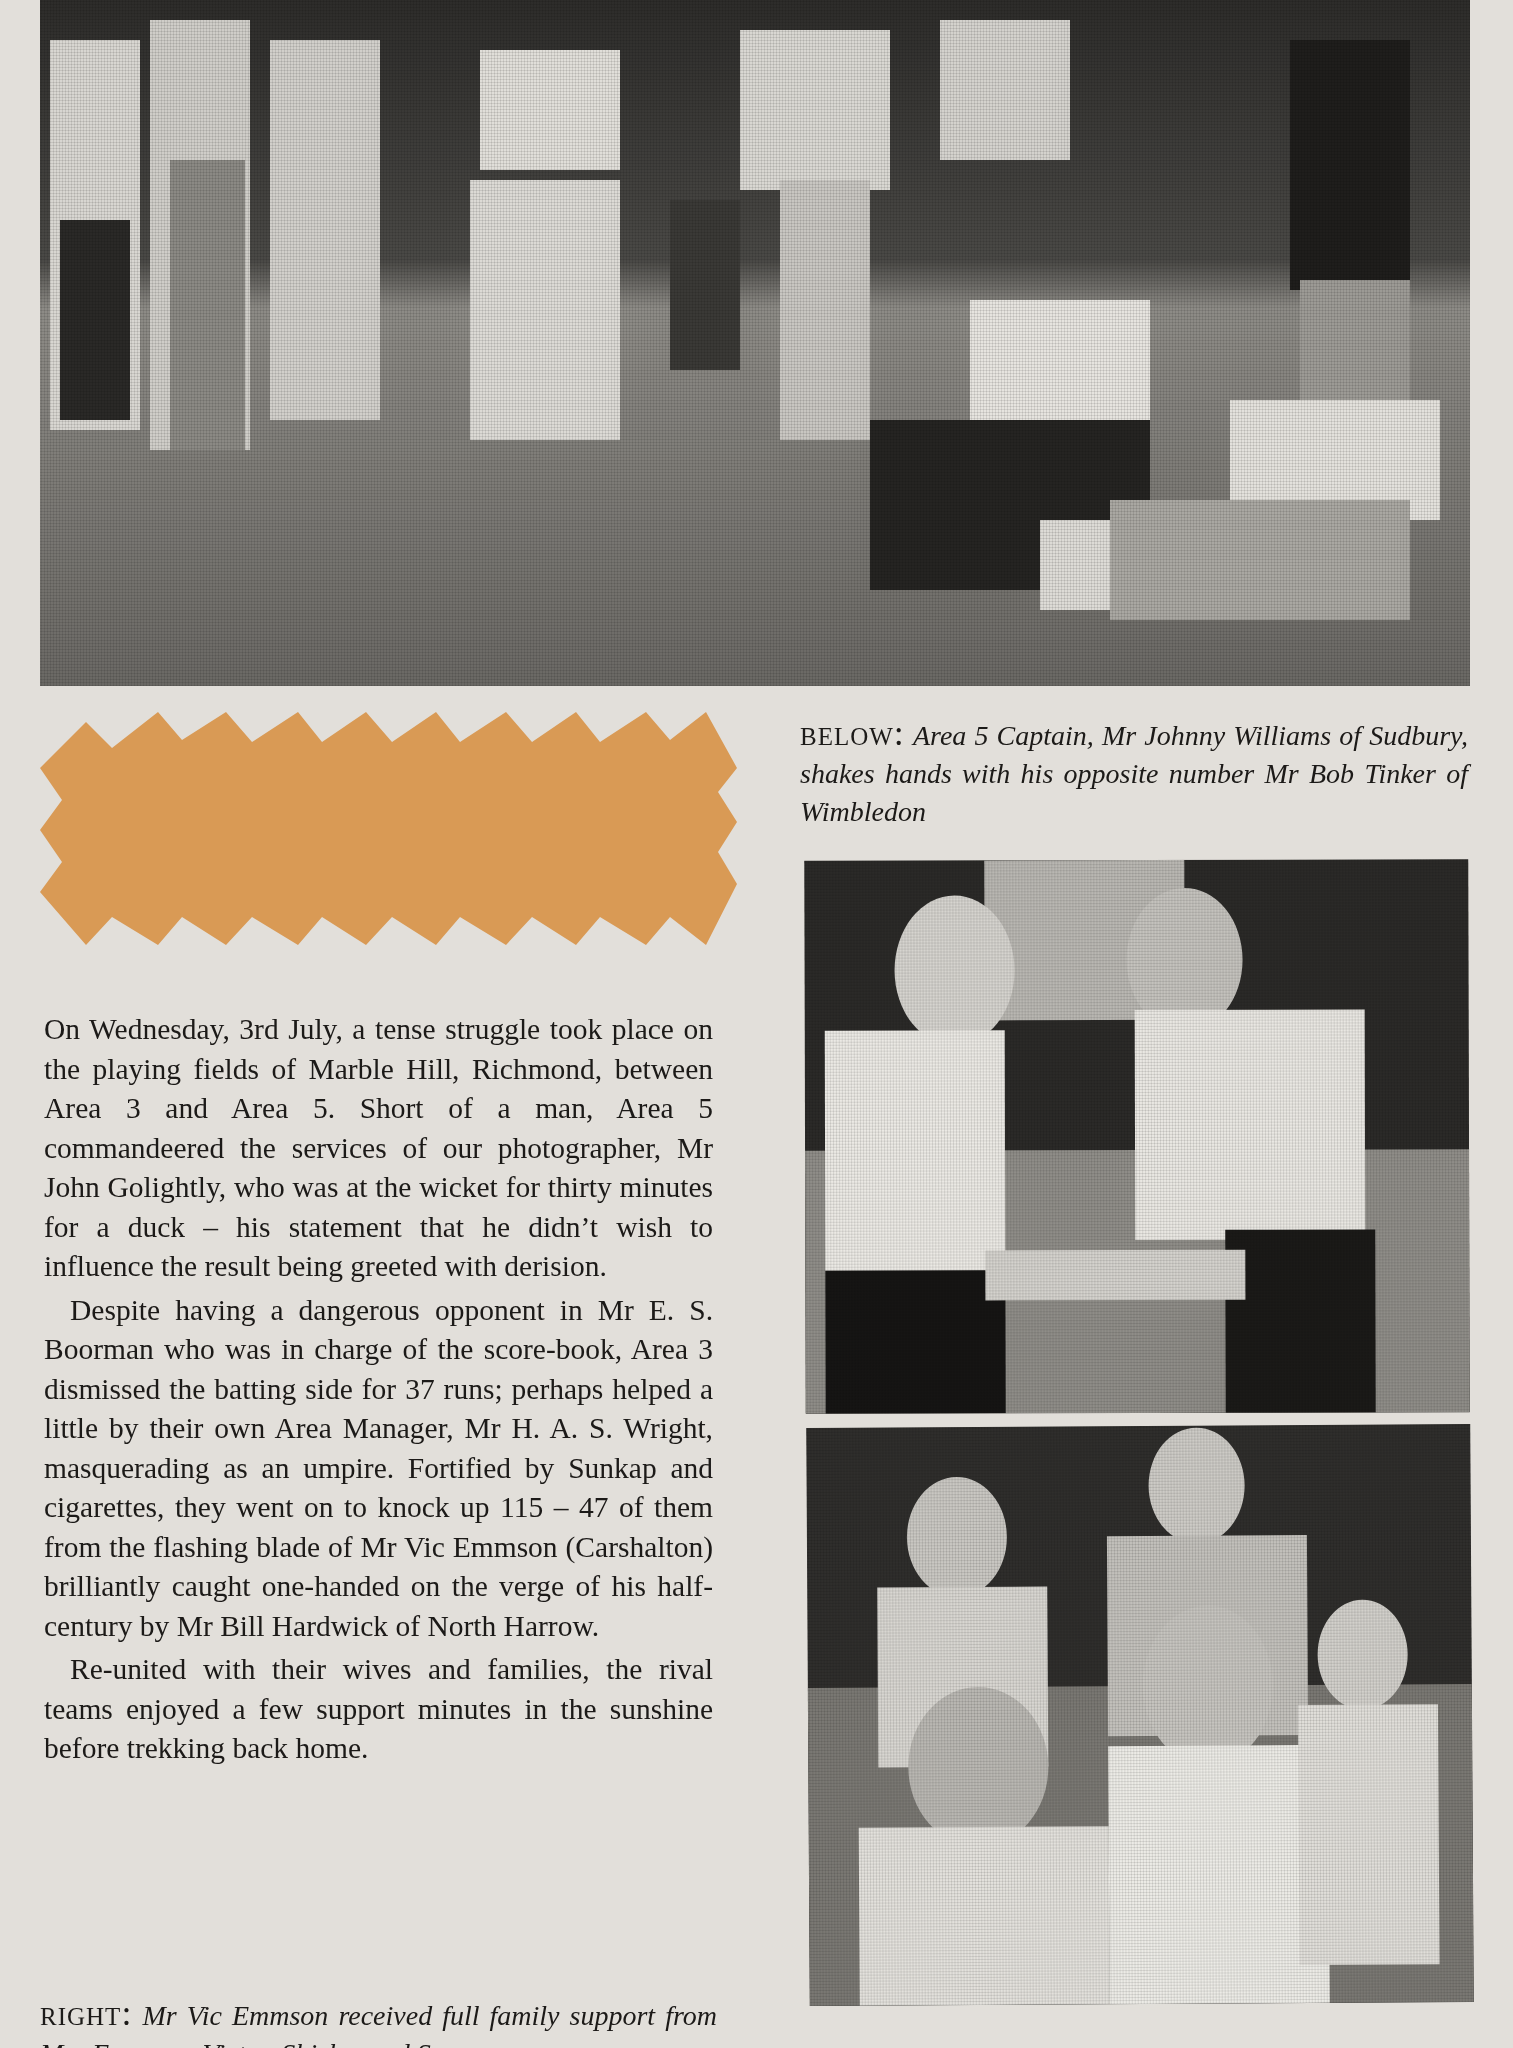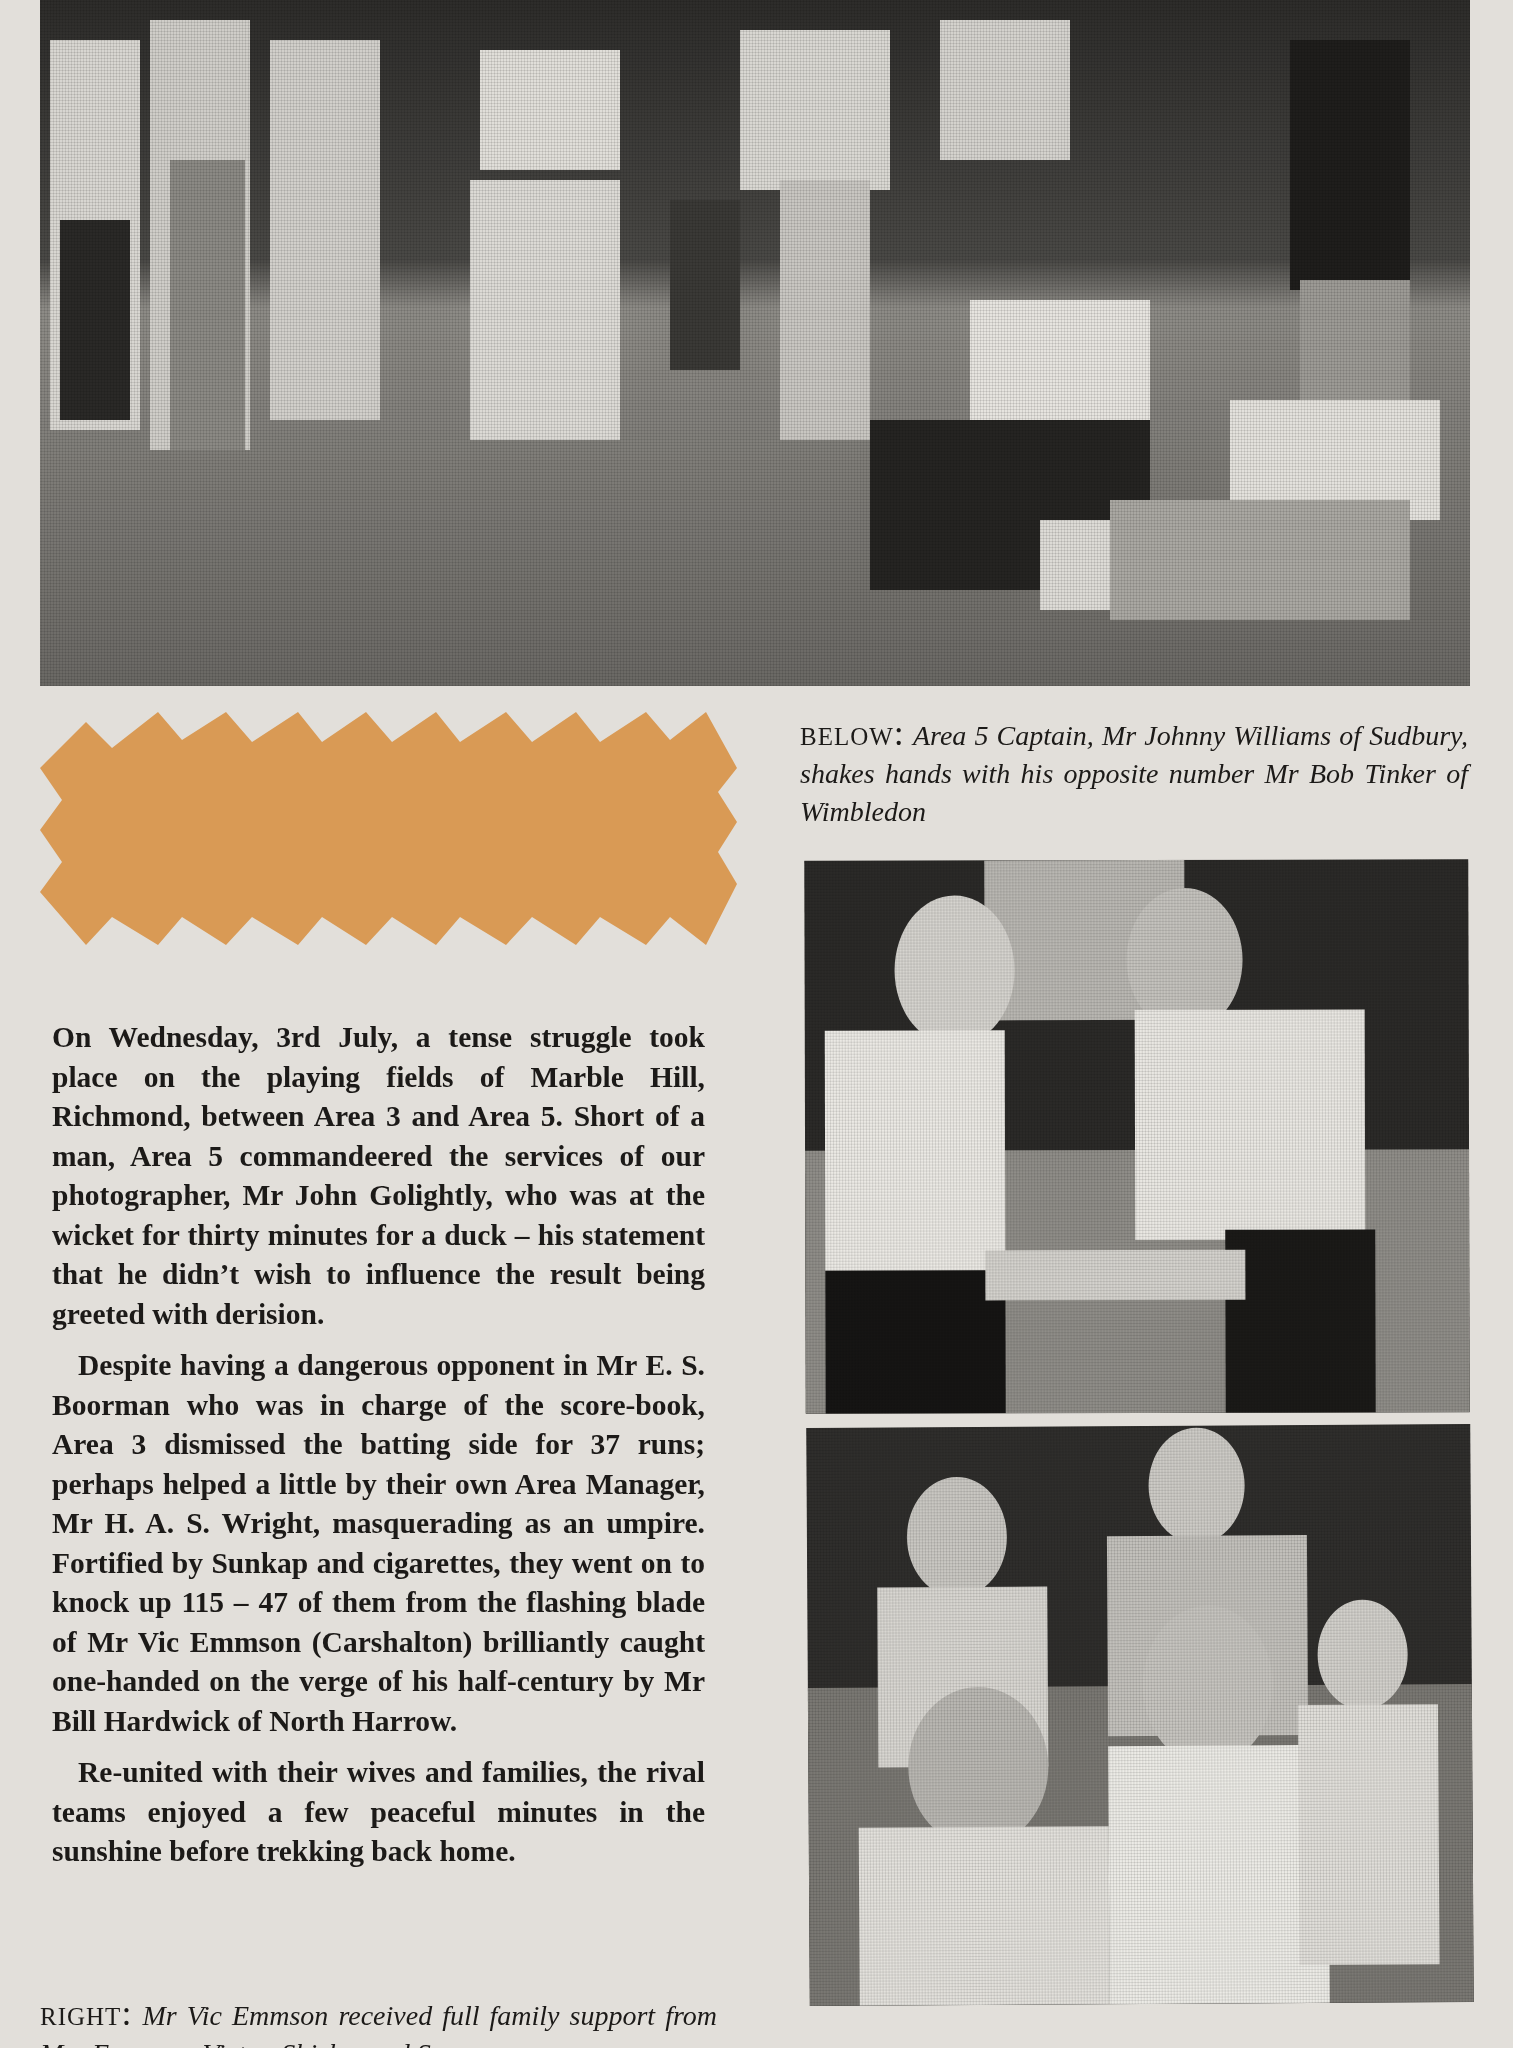--- a/index.html
+++ b/index.html
@@ -37,21 +37,21 @@
     font-weight: bold; font-style: italic;
     font-size: 80px; line-height: 78px; letter-spacing: 9px;
     color: #0d0b09;
   }
 
   .body-text {
     position: absolute; left: 40px; top: 1006px; width: 677px;
     font-size: 29.5px; line-height: 39.5px;
     text-align: justify;
   }
-  .body-text p { margin: 12px; font-weight: bold; }
+  .body-text p { margin: 4px; }
   .body-text p + p { text-indent: 26px; }
 
   .caption {
     position: absolute;
     font-size: 28px; line-height: 38px; text-align: justify;
   }
   .caption .lead { font-style: normal; font-variant: small-caps; letter-spacing: 1px; font-size: 36px; }
   .caption .txt { font-style: italic; }
   #caption-below { left: 800px; top: 714px; width: 668px; }
   #caption-right { left: 40px; top: 1994px; width: 677px; }
@@ -138,19 +138,19 @@
     <ellipse cx="400" cy="260" rx="65" ry="80" fill="#c6c4bf"></ellipse>
     <rect x="300" y="320" width="220" height="258" fill="#ecebe6"></rect>
     <ellipse cx="555" cy="230" rx="45" ry="55" fill="#d2d0cb"></ellipse>
     <rect x="490" y="280" width="140" height="260" fill="#e0ded9"></rect>
   </svg>
 </div>
 
 <div class="body-text">
   <p>On Wednesday, 3rd July, a tense struggle took place on the playing fields of Marble Hill, Richmond, between Area 3 and Area 5. Short of a man, Area 5 commandeered the services of our photographer, Mr John Golightly, who was at the wicket for thirty minutes for a duck – his statement that he didn’t wish to influence the result being greeted with derision.</p>
   <p>Despite having a dangerous opponent in Mr E. S. Boorman who was in charge of the score-book, Area 3 dismissed the batting side for 37 runs; perhaps helped a little by their own Area Manager, Mr H. A. S. Wright, masquerading as an umpire. Fortified by Sunkap and cigarettes, they went on to knock up 115 – 47 of them from the flashing blade of Mr Vic Emmson (Carshalton) brilliantly caught one-handed on the verge of his half-century by Mr Bill Hardwick of North Harrow.</p>
-  <p>Re-united with their wives and families, the rival teams enjoyed a few peaceful minutes in the sunshine before trekking back home.</p>
+  <p>Re-united with their wives and families, the rival teams enjoyed a few support minutes in the sunshine before trekking back home.</p>
 </div>
 
 <div class="caption" id="caption-right">
   <span class="lead">right:</span>
   <span class="txt">Mr Vic Emmson received full family support from Mrs Emmson, Victor, Shirley and Susan</span>
 </div>
 
 </body></html>

